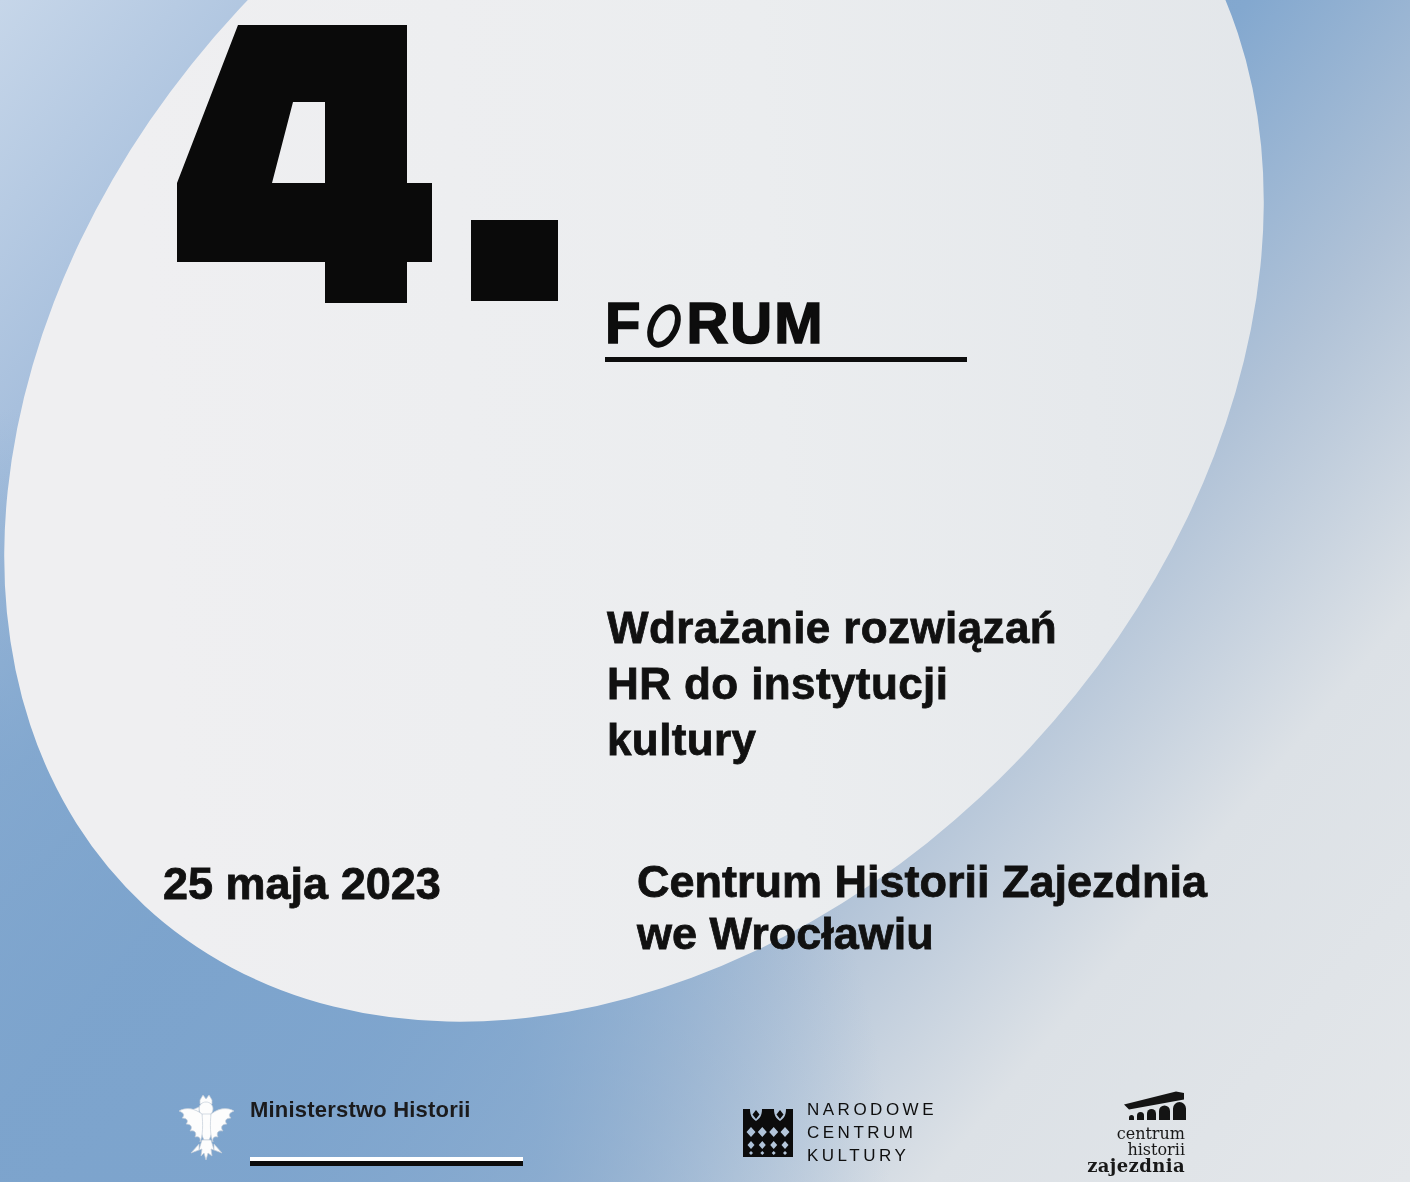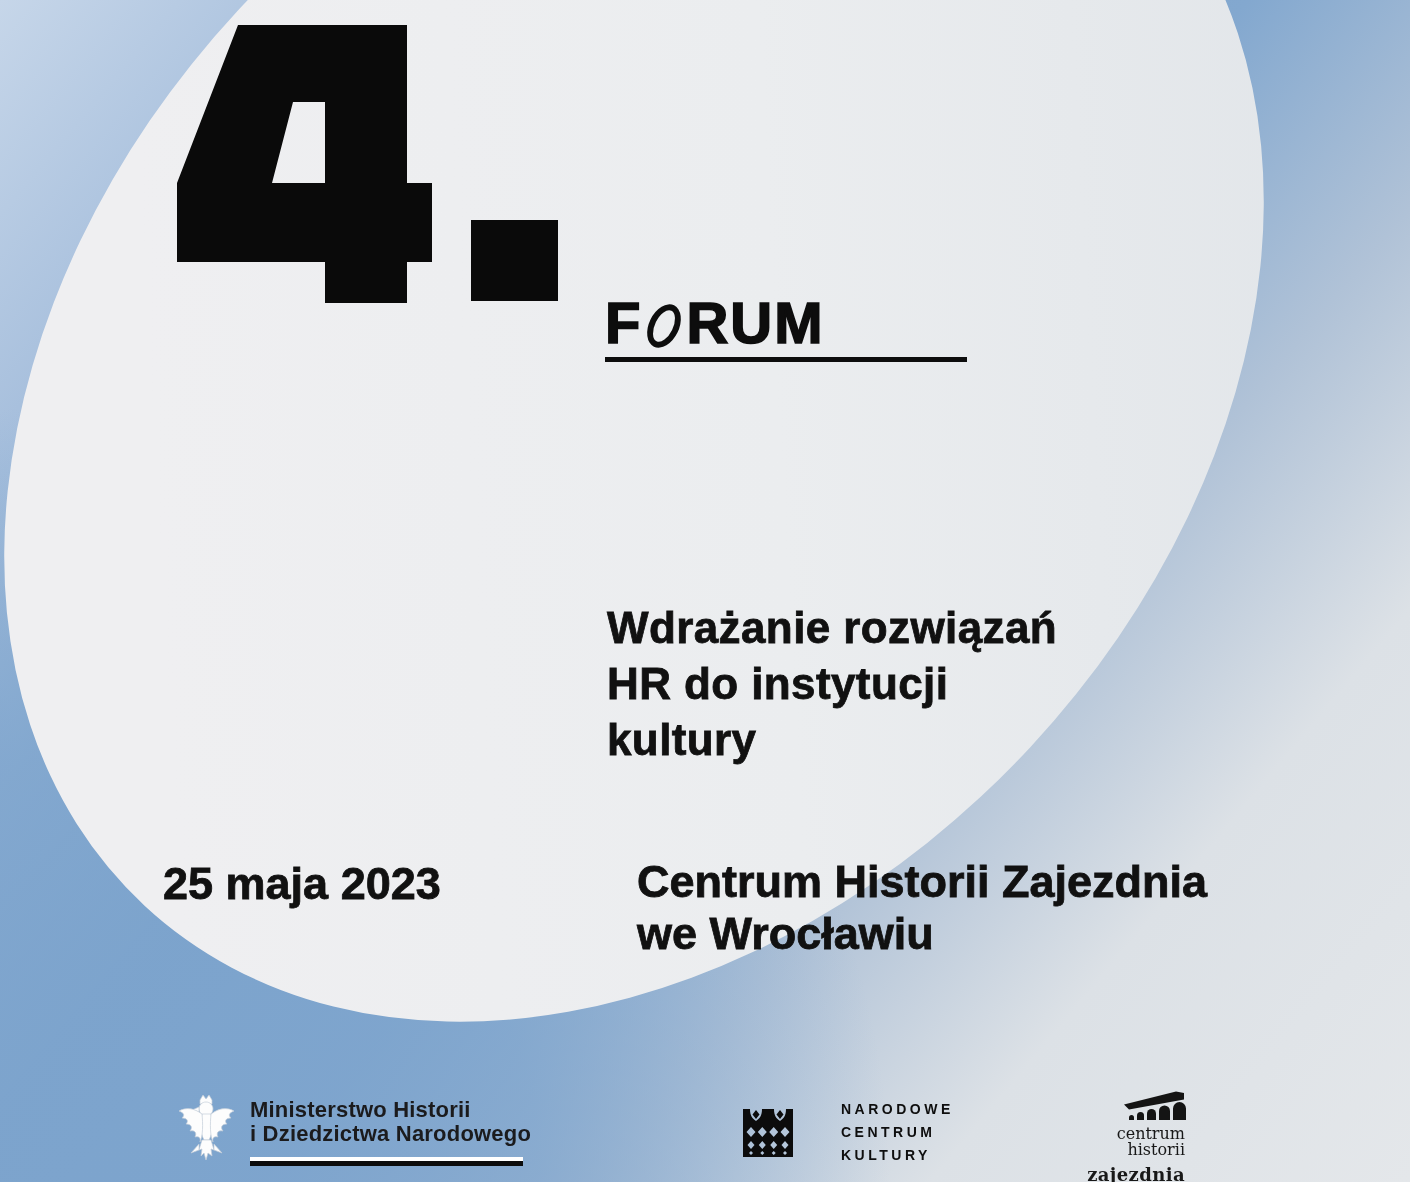--- a/index.html
+++ b/index.html
@@ -37,26 +37,26 @@
   .date{left:163px;top:859px;font-size:45px;line-height:50px;font-weight:700;
         -webkit-text-stroke:.8px #111;white-space:nowrap;color:#111;}
   .venue{left:637px;top:856px;font-size:45px;line-height:52px;font-weight:700;
         -webkit-text-stroke:.8px #111;white-space:nowrap;color:#111;}
 
   
   .min-text{left:250px;top:1098px;font-size:22px;line-height:24px;font-weight:700;
             color:#1b1b1d;letter-spacing:.2px;white-space:nowrap;}
   .min-bar-white{left:250px;top:1157px;width:273px;height:4px;background:#ffffff;}
   .min-bar-black{left:250px;top:1161px;width:273px;height:5px;background:#0c0c0c;}
-  .nck-text{left:807px;top:1098px;font-size:14px;line-height:23px;font-weight:700;
-            letter-spacing:3.5px;color:#0e0e0e;white-space:nowrap;margin-left:34px;}
+  .nck-text{left:807px;top:1098px;font-size:17px;line-height:23px;font-weight:400;
+            letter-spacing:3.5px;color:#0e0e0e;white-space:nowrap;}
   .chz-text{left:1045px;top:1126px;width:140px;text-align:right;
             font-family:"DejaVu Serif",serif;color:#181818;
             font-size:16px;line-height:16px;white-space:nowrap;}
-  .chz-text .bold{font-size:18px;font-weight:700;letter-spacing:.4px;margin-top:9px;}
+  .chz-text .bold{font-size:18px;font-weight:700;letter-spacing:.4px;}
 </style>
 </head>
 <body>
 
 <div class="poster">
 
   <svg class="bg" width="1410" height="1182" viewBox="0 0 1410 1182">
     <defs>
       <linearGradient id="gBg" x1="0" y1="0" x2="1410" y2="1182" gradientUnits="userSpaceOnUse">
         <stop offset="0" stop-color="#c6d6e9"></stop>
@@ -115,21 +115,20 @@
         <path d="M24,20 C22,30 22,38 26,46 L31,46 C35,38 35,30 33,20 Z"></path>
         <path d="M24,20 C16,14 8,13 1,17 C6,19 7,21 4,24 C9,24 11,27 8,30 C13,30 15,33 12,37 C17,36 19,39 17,43 C21,42 23,44 22,48 C25,42 25,30 24,20 Z"></path>
         <path d="M33,20 C41,14 49,13 56,17 C51,19 50,21 53,24 C48,24 46,27 49,30 C44,30 42,33 45,37 C40,36 38,39 40,43 C36,42 34,44 35,48 C32,42 32,30 33,20 Z"></path>
         <path d="M24,46 L33,46 L36,56 L33,55 L34,62 L30,59 L28,66 L26,59 L23,62 L24,55 L21,56 Z"></path>
         <path d="M21,50 L13,59 L21,56 Z"></path>
         <path d="M36,50 L44,59 L36,56 Z"></path>
       </g>
     </svg>
     <div class="abs min-text">
       <div>Ministerstwo Historii</div>
-      <div>i Dziedzictwa Narodowego</div>
     </div>
     <div class="abs min-bar-white"></div>
     <div class="abs min-bar-black"></div>
   </div>
 
   <div>
     <svg class="abs" style="left:743px;top:1105px" width="50" height="52" viewBox="0 0 50 52">
       <path fill="#0c0c0c" fill-rule="evenodd" d="
         M0,4 H50 V52 H0 Z
         M7,4 C7,11 9.5,13.5 13,16 C16.5,13.5 19,11 19,4 Z

